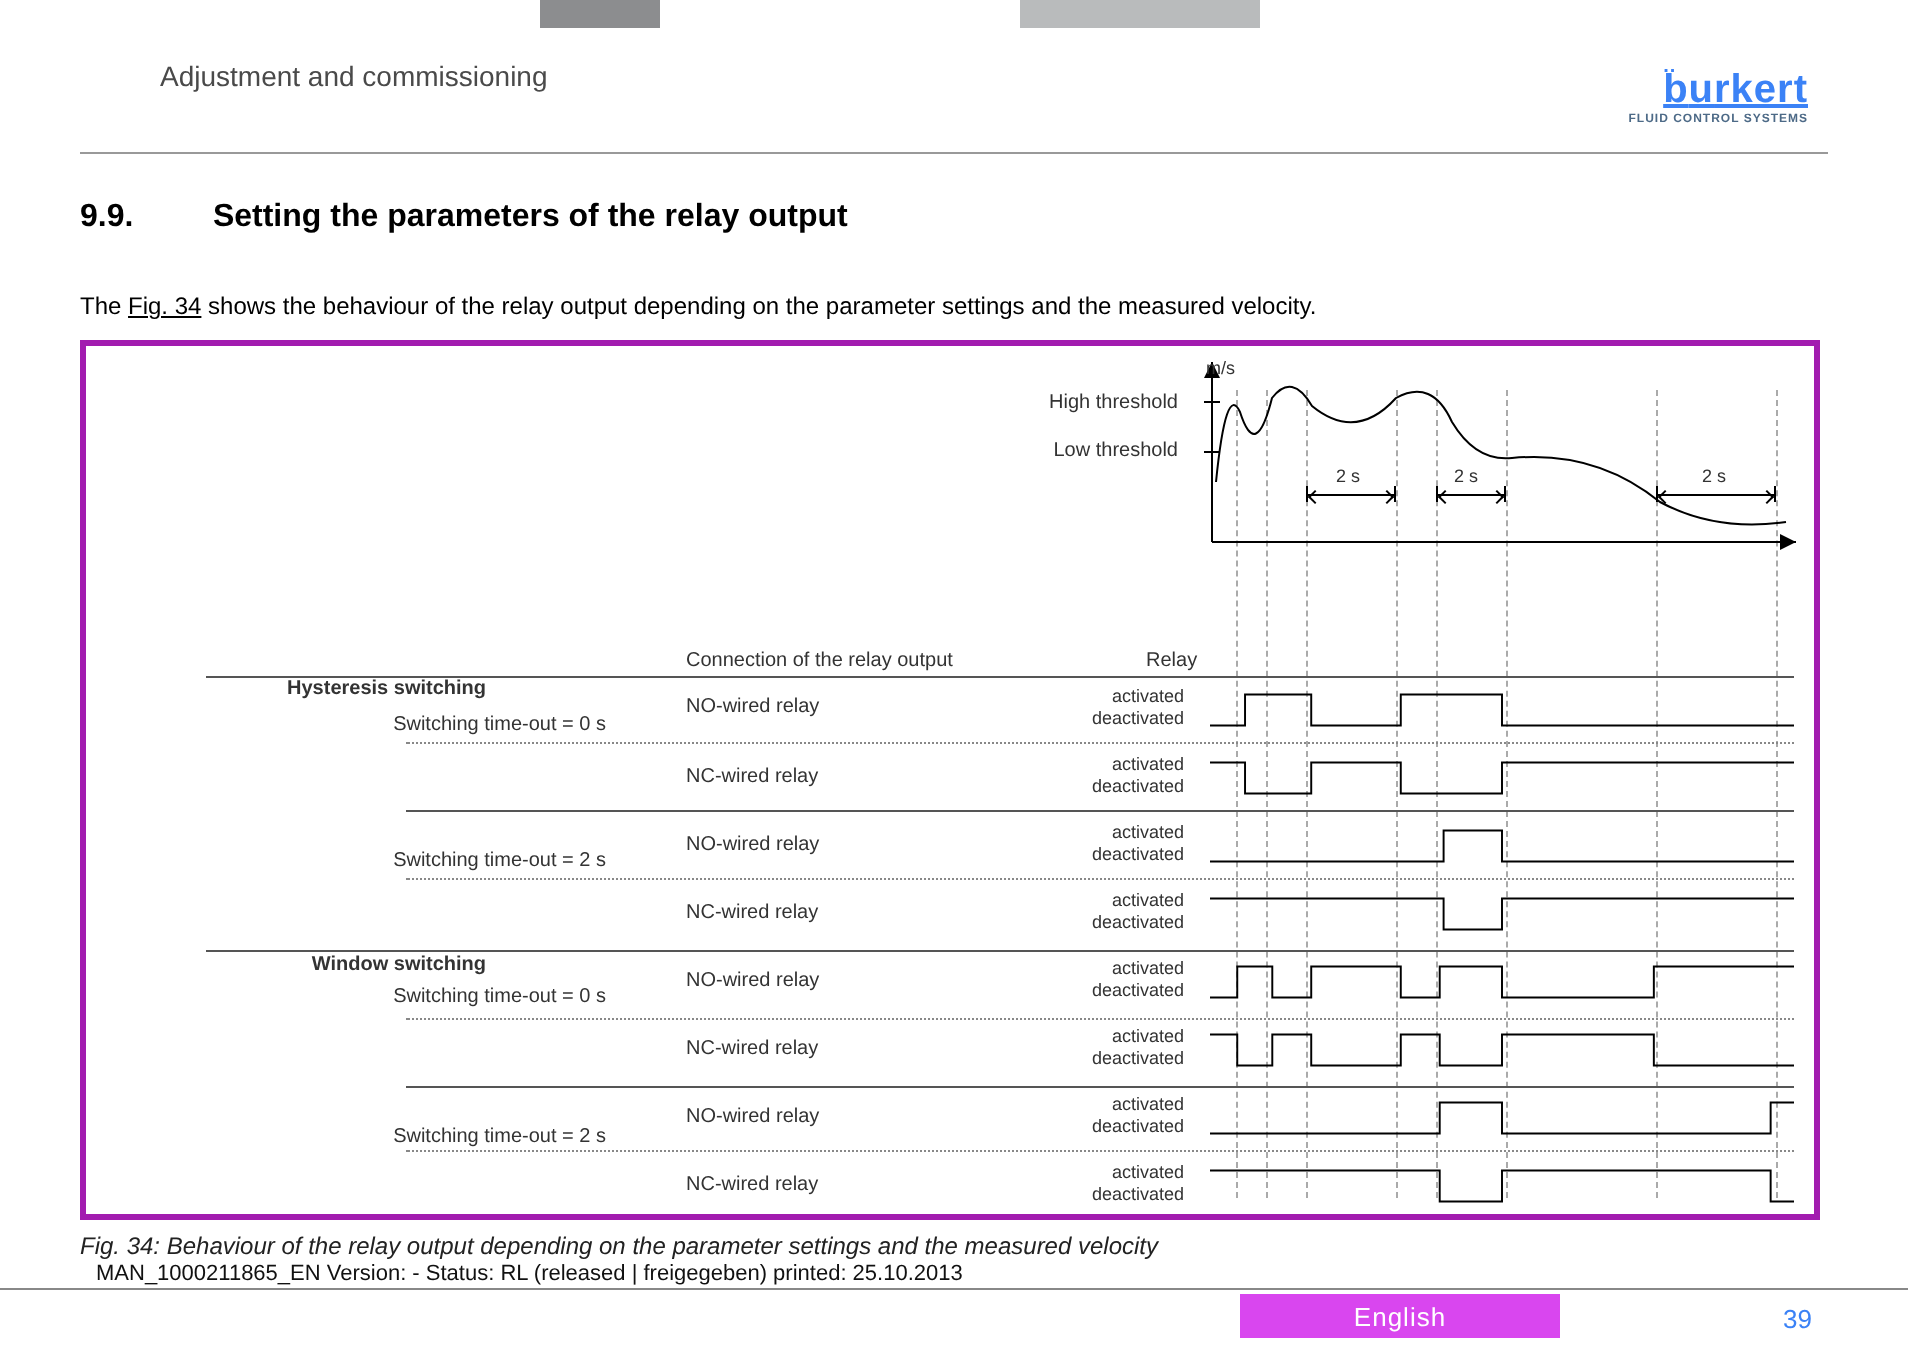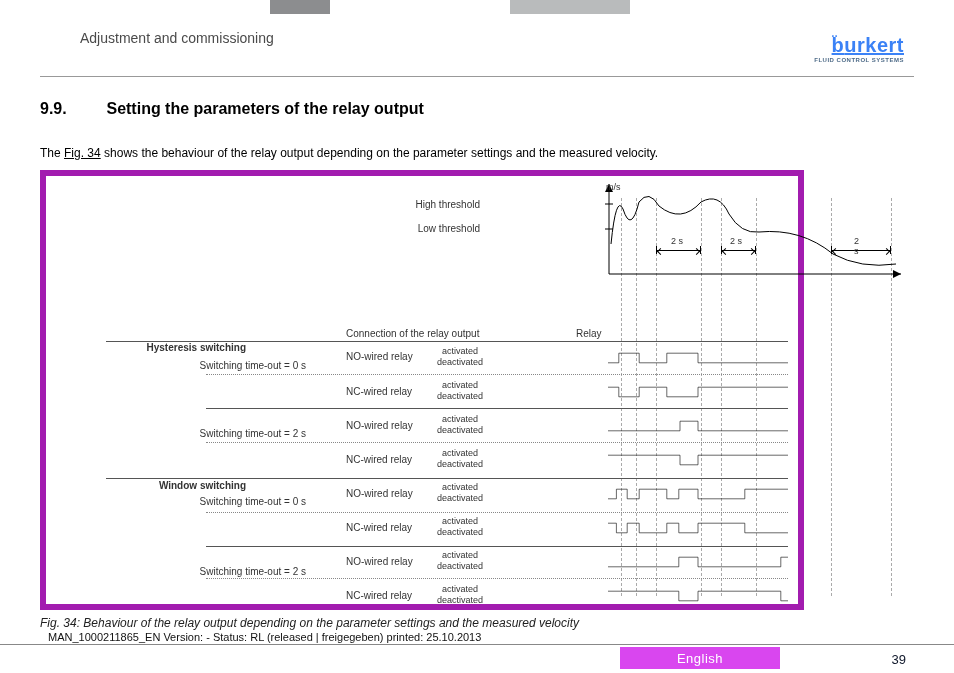--- a/index.html
+++ b/index.html
@@ -28,22 +28,22 @@
 
   
   .content { position: absolute; top: 100px; left: 40px; right: 40px; }
   .sect-title { font-size: 16px; font-weight: bold; margin-bottom: 28px; }
   .sect-num { display: inline-block; width: 62px; }
   .lead { font-size: 12px; margin-bottom: 10px; }
   .u { text-decoration: underline; }
 
   
   .diagram {
-    width: 764px; height: 440px;
-    border: 6px solid #a21caf;
+    width: 870px; height: 440px;
+    border: 3px solid #a21caf;
     position: relative;
     font-size: 10px;
     color:#333;
     padding-left:39px;
   }
   .lbl-ms  { position:absolute; left:560px; top:6px; font-size:9px;}
   .lbl-high{ position:absolute; right:318px; top:23px; font-size:10px; text-align:right;}
   .lbl-low { position:absolute; right:318px; top:47px; font-size:10px; text-align:center;}
   .twos { position:absolute; font-size:9px; }
   .arrow-span { position:absolute; height:8px; border-left:1px solid #000; border-right:1px solid #000;}
@@ -62,21 +62,21 @@
   .win   { left:30px; top:304px; width:170px; font-weight:bold;}
   .s0a   { left:30px; top:184px; width:230px;}
   .s2a   { left:30px; top:252px; width:230px;}
   .s0b   { left:30px; top:320px; width:230px;}
   .s2b   { left:30px; top:390px; width:230px;}
 
   
   .mid { position:absolute; left:300px; font-size:10px;}
 
   
-  .state { position:absolute; right:315px; font-size:9px; text-align:center; line-height:11px;}
+  .state { position:absolute; right:315px; font-size:9px; text-align:right; line-height:11px;}
 
   
   .dotline { position:absolute; left:60px; right:10px; border-top:1px dotted #888;}
   .solidline{ position:absolute; left:60px; right:10px; border-top:1px solid #555;}
 
   
   .wave { position:absolute; left:562px; right:10px; }
   .wave svg { width:100%; height:24px; display:block;}
   .wave path, .wave line { stroke:#000; stroke-width:1; fill:none;}
 
@@ -84,21 +84,21 @@
   .vdash { position:absolute; top:22px; bottom:8px; border-left:1px dashed #aaa; }
 
   
   .caption { font-style: italic; font-size: 12px; margin-top:6px; color:#222;}
 
   
   .footer { position: absolute; left:0; right:0; bottom:0; height:46px; }
   .status { position:absolute; left:48px; bottom:30px; font-size:11px; color:#111;}
   .footline { position:absolute; left:0; right:0; bottom:28px; border-top:1px solid #888;}
   .langbox { position:absolute; left:620px; bottom:4px; width:160px; height:22px; background:#d946ef; color:#fff; font-size:13px; display:flex; align-items:center; justify-content:center; letter-spacing:0.5px;}
-  .pagenum { position:absolute; right:48px; bottom:6px; font-size:13px; color:#0f172a;}
+  .pagenum { position:absolute; right:48px; bottom:6px; font-size:13px; color:#3b82f6;}
 
   
   .graph-svg{ position:absolute; left:555px; top:8px; }
 </style>
 </head>
 <body>
 
 <div class="topbar">
   <div class="tab-grey-left"></div>
   <div class="tab-grey-right"></div>

